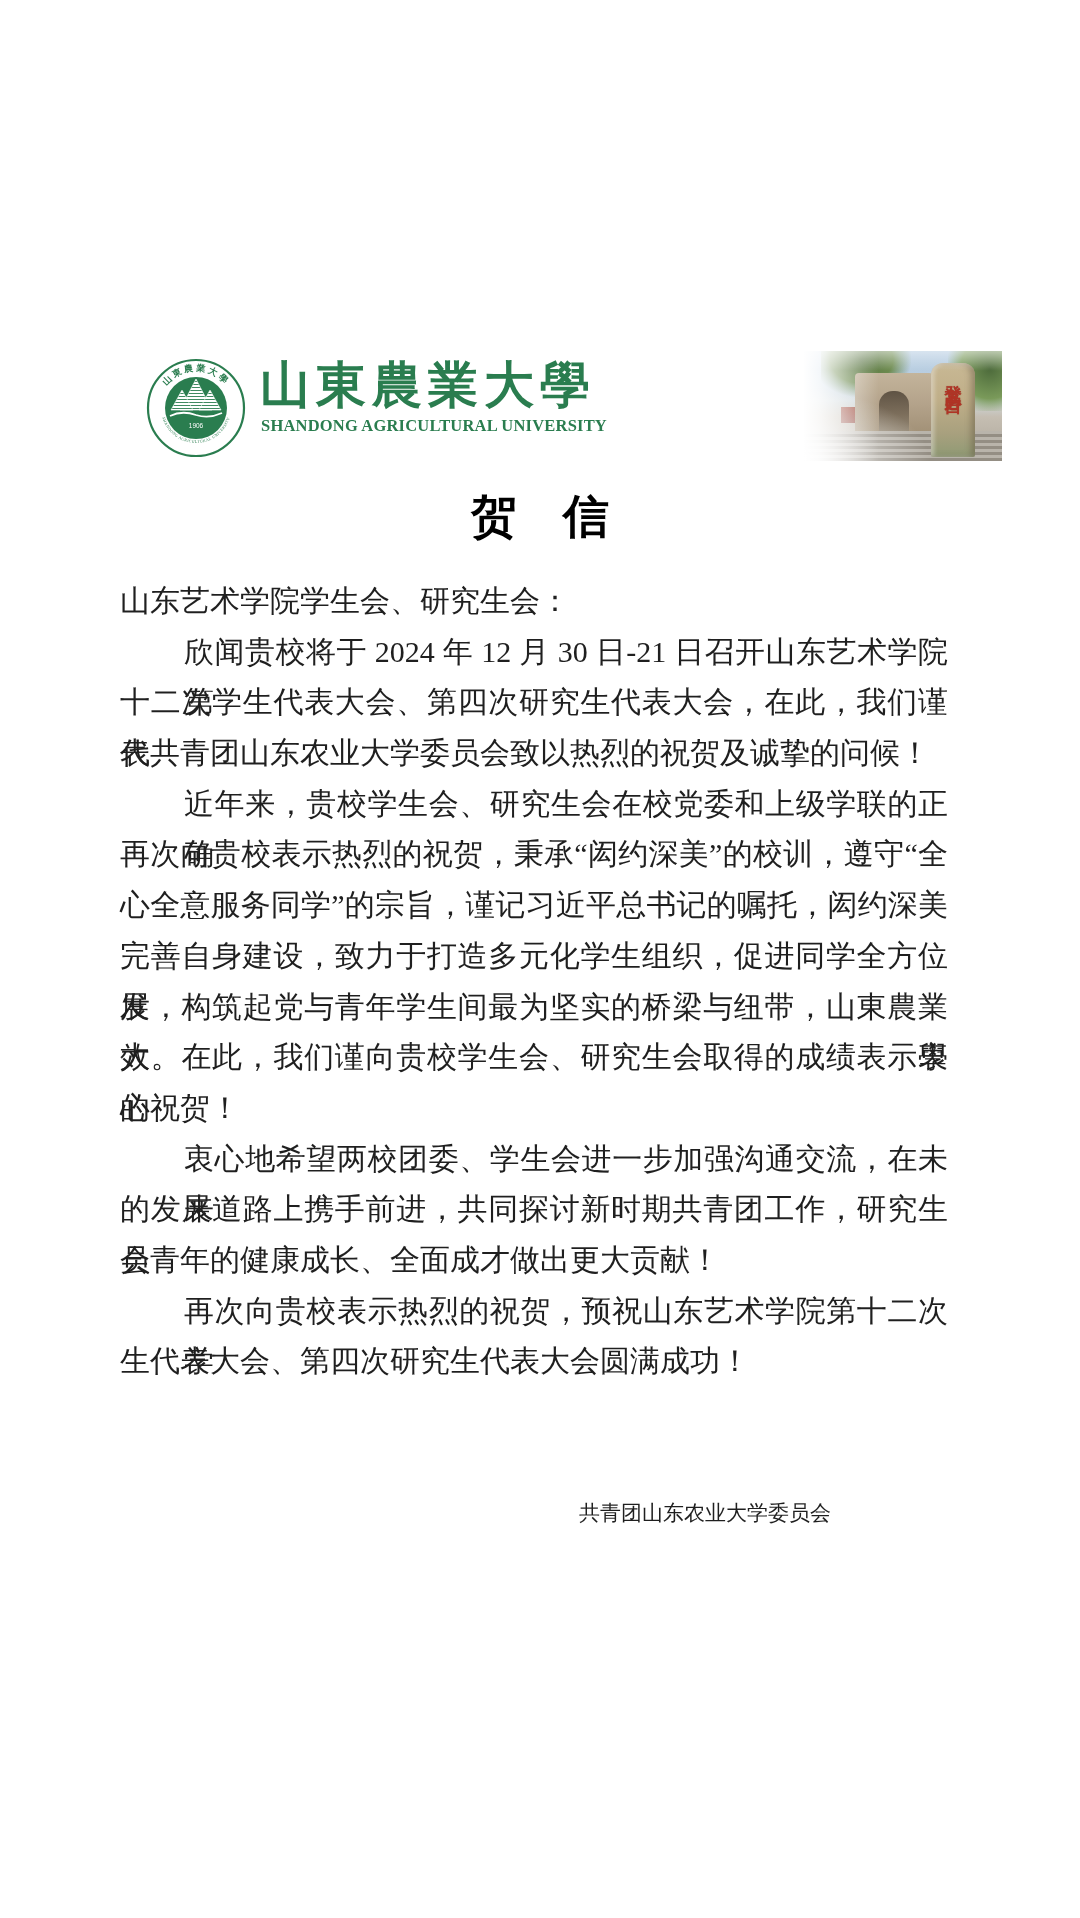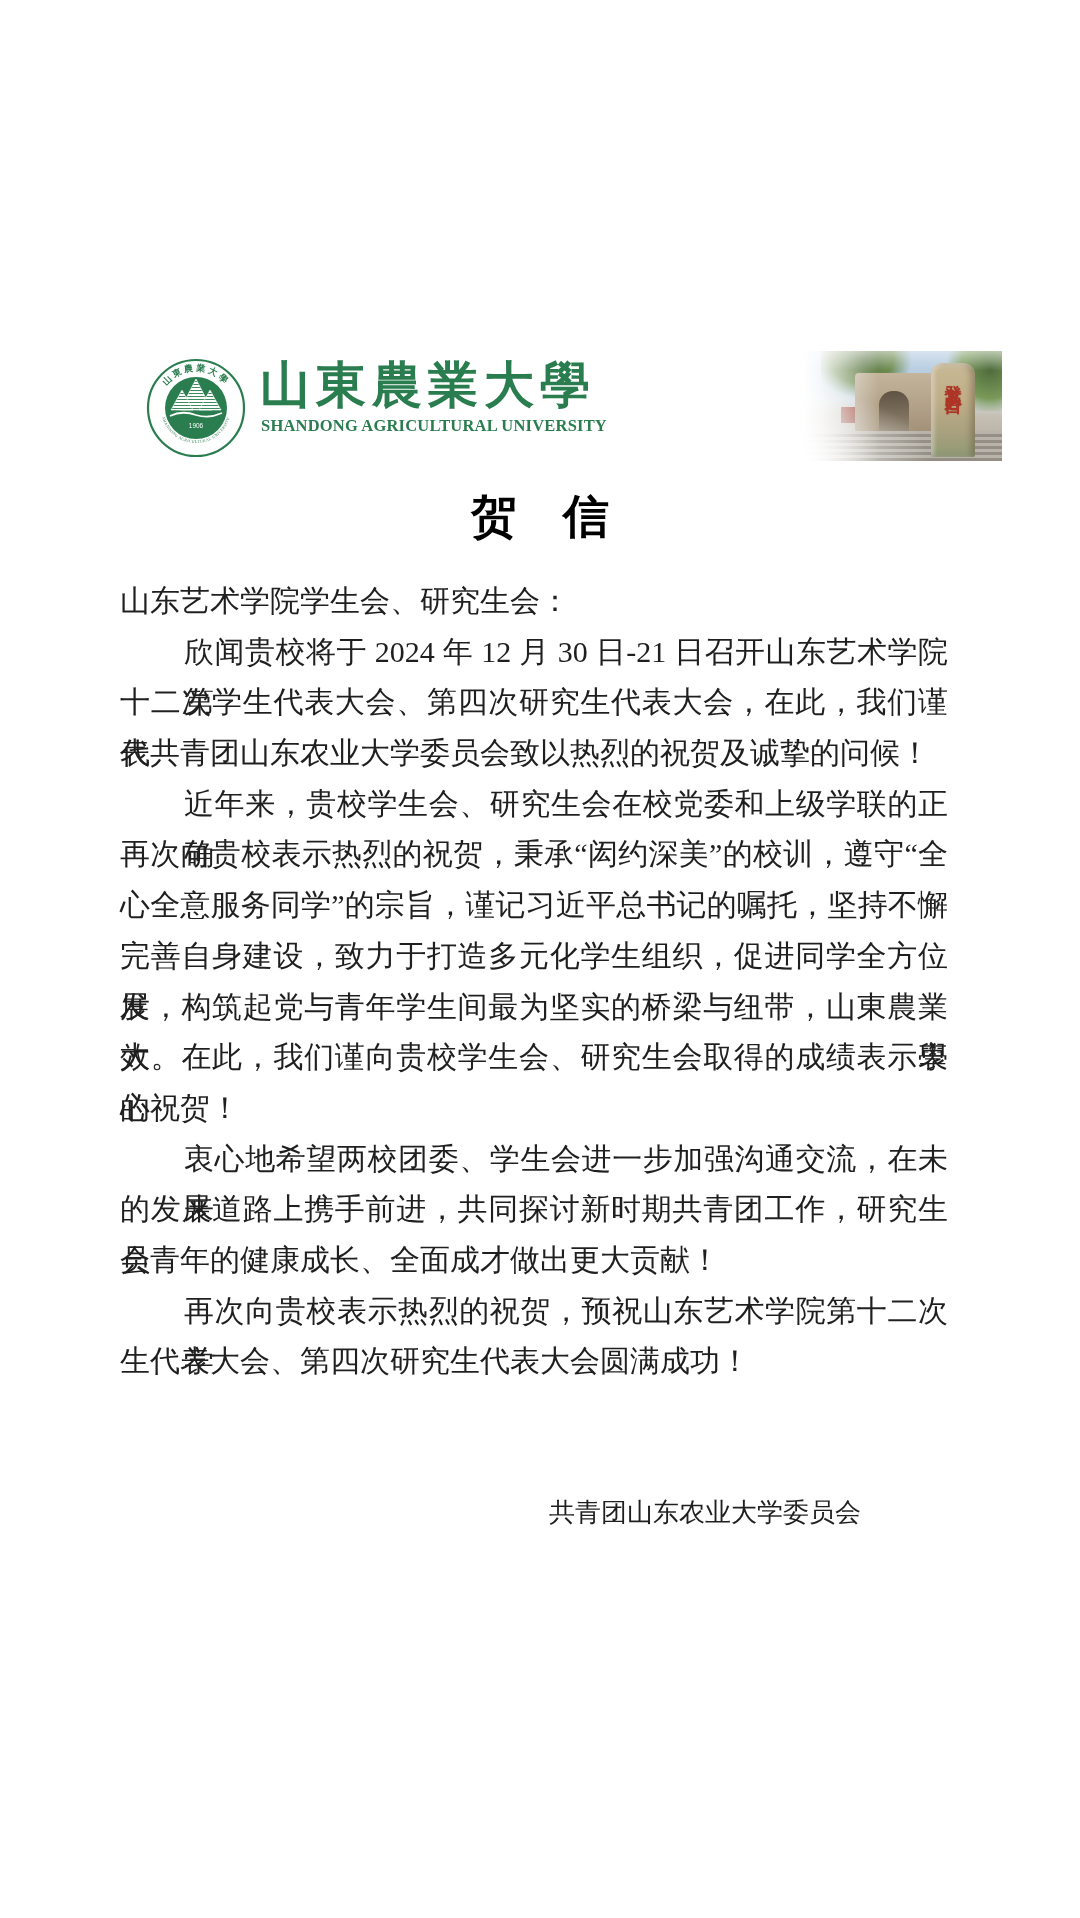--- a/index.html
+++ b/index.html
@@ -83,21 +83,21 @@
   .body-text .line.fill{
     white-space:normal;
     text-align:justify;
     text-align-last:justify;
   }
   .body-text .line.indent{padding-left:64px;}
 
   
   .signature{
     position:absolute;left:420px;top:1488px;width:570px;
-    font-size:26px;line-height:50.7px;color:#1f1f1f;
+    font-size:21px;line-height:50.7px;color:#1f1f1f;
     text-align:center;
   }
 </style>
 </head>
 <body>
 
 <div class="page">
 
   <svg class="seal" viewBox="0 0 100 100">
     <defs>
@@ -148,21 +148,21 @@
   </div>
 
   <div class="body-text">
 
   <div class="line">山东艺术学院学生会、研究生会：</div>
       <div class="line indent fill">欣闻贵校将于 2024 年 12 月 30 日-21 日召开山东艺术学院第</div>
       <div class="line fill">十二次学生代表大会、第四次研究生代表大会，在此，我们谨代</div>
       <div class="line">表共青团山东农业大学委员会致以热烈的祝贺及诚挚的问候！</div>
       <div class="line indent fill">近年来，贵校学生会、研究生会在校党委和上级学联的正确</div>
       <div class="line fill">再次向贵校表示热烈的祝贺，秉承“闳约深美”的校训，遵守“全</div>
-      <div class="line fill">心全意服务同学”的宗旨，谨记习近平总书记的嘱托，坚持不懈</div>
+      <div class="line fill">心全意服务同学”的宗旨，谨记习近平总书记的嘱托，闳约深美</div>
       <div class="line fill">完善自身建设，致力于打造多元化学生组织，促进同学全方位发</div>
       <div class="line fill">展，构筑起党与青年学生间最为坚实的桥梁与纽带，山東農業大學</div>
       <div class="line fill">效。在此，我们谨向贵校学生会、研究生会取得的成绩表示衷心</div>
       <div class="line">的祝贺！</div>
       <div class="line indent fill">衷心地希望两校团委、学生会进一步加强沟通交流，在未来</div>
       <div class="line fill">的发展道路上携手前进，共同探讨新时期共青团工作，研究生会</div>
       <div class="line">员青年的健康成长、全面成才做出更大贡献！</div>
       <div class="line indent fill">再次向贵校表示热烈的祝贺，预祝山东艺术学院第十二次学</div>
       <div class="line">生代表大会、第四次研究生代表大会圆满成功！</div>
     </div>

